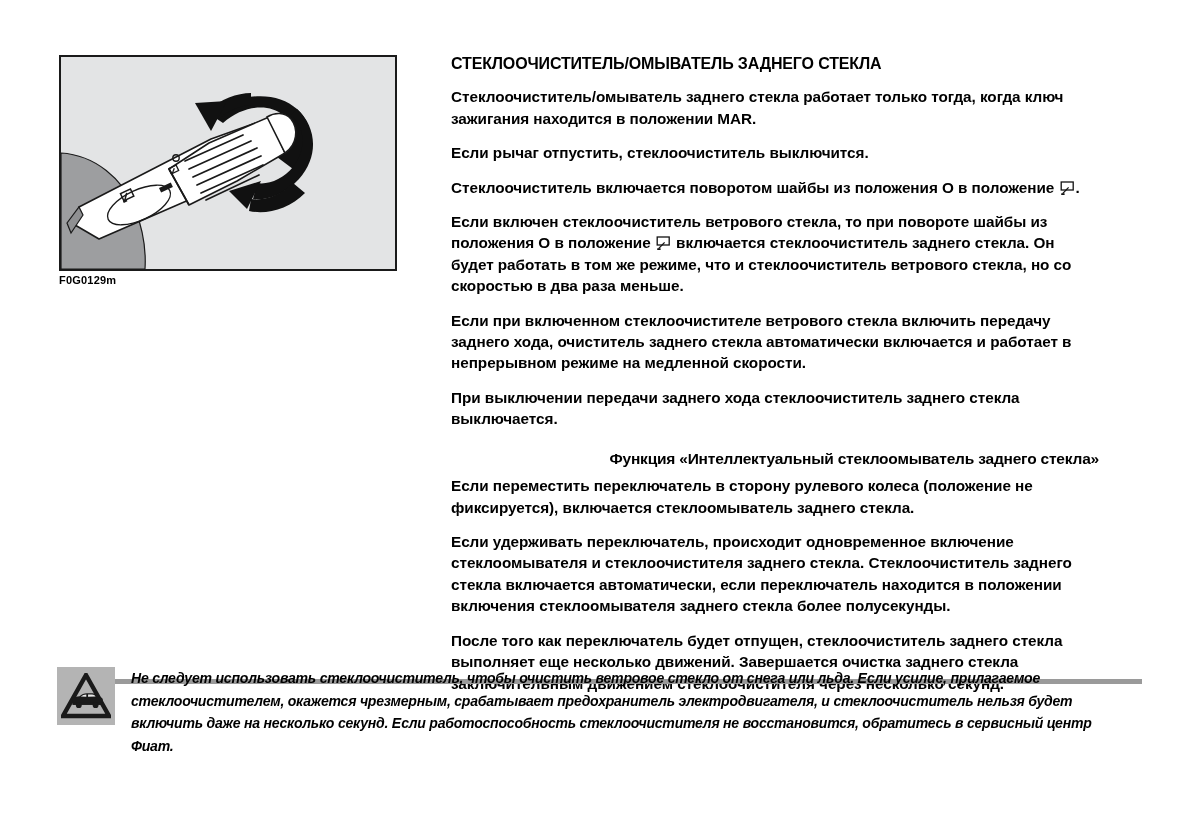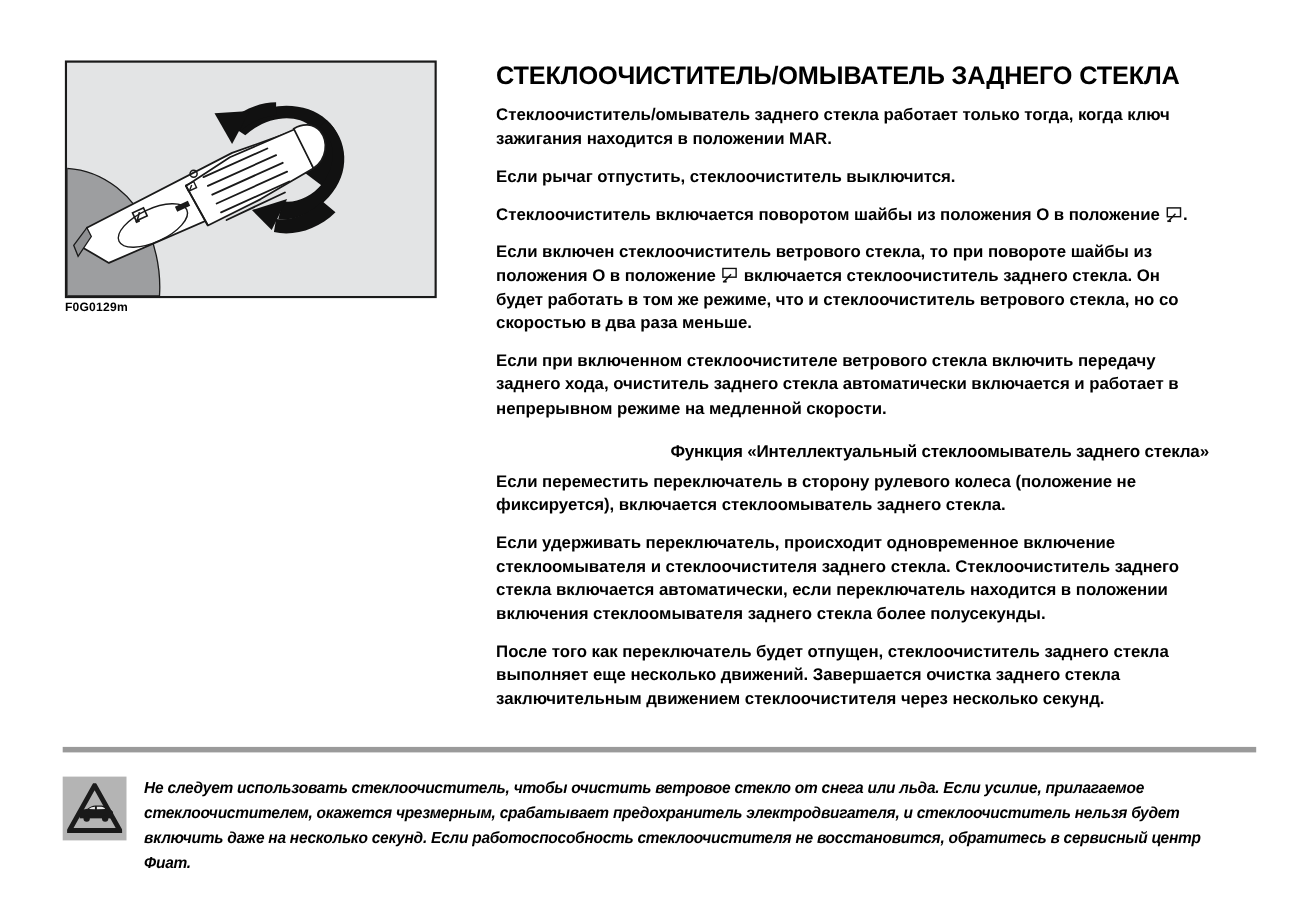--- a/index.html
+++ b/index.html
@@ -55,21 +55,21 @@
   }
 
   
   .content {
     position: absolute;
     left: 451px;
     top: 55px;
     width: 648px;
   }
   h1.section-title {
-    font-size: 23px;
+    font-size: 16px;
     font-weight: bold;
     letter-spacing: -0.15px;
     margin: 0 0 13px 0;
     line-height: 1.15;
   }
   h2.sub-title {
     font-size: 15.5px;
     font-weight: bold;
     letter-spacing: -0.2px;
     margin: 20px 0 7px 0;
@@ -104,21 +104,21 @@
     position: absolute;
     left: 57px;
     top: 679px;
     width: 1085px;
     height: 5px;
     background: #9a9a9a;
   }
   .warning {
     position: absolute;
     left: 57px;
-    top: 706px;
+    top: 667px;
     width: 1085px;
     display: flex;
     align-items: flex-start;
   }
   .warn-icon {
     width: 58px;
     height: 58px;
     background: #b4b4b4;
     flex: 0 0 58px;
     display: flex;
@@ -225,20 +225,21 @@
             <rect x="1.2" y="1" width="12" height="8" fill="none" stroke="#111" stroke-width="1.3"></rect>
             <path d="M2.6,12.6 L8.6,6.4" stroke="#111" stroke-width="1.3" fill="none"></path>
             <path d="M1.2,13.2 L4.6,13.2" stroke="#111" stroke-width="1.8" fill="none"></path>
           </svg></span>.</p>
     <p class="body-text" id="p4">Если включен стеклоочиститель ветрового стекла, то при повороте шайбы из положения <span class="o-glyph">O</span> в положение <span class="wiper-glyph"><svg viewBox="0 0 15 14">
             <rect x="1.2" y="1" width="12" height="8" fill="none" stroke="#111" stroke-width="1.3"></rect>
             <path d="M2.6,12.6 L8.6,6.4" stroke="#111" stroke-width="1.3" fill="none"></path>
             <path d="M1.2,13.2 L4.6,13.2" stroke="#111" stroke-width="1.8" fill="none"></path>
           </svg></span> включается стеклоочиститель заднего стекла. Он будет работать в том же режиме, что и стеклоочиститель ветрового стекла, но со скоростью в два раза меньше.</p>
     <p class="body-text" id="p5">Если при включенном стеклоочистителе ветрового стекла включить передачу заднего хода, очиститель заднего стекла автоматически включается и работает в непрерывном режиме на медленной скорости.</p>
+    <p class="body-text" id="p6">При выключении передачи заднего хода стеклоочиститель заднего стекла выключается.</p>
 
     <h2 class="sub-title">Функция «Интеллектуальный стеклоомыватель заднего стекла»</h2>
 
     <p class="body-text" id="sp1">Если переместить переключатель в сторону рулевого колеса (положение не фиксируется), включается стеклоомыватель заднего стекла.</p>
     <p class="body-text" id="sp2">Если удерживать переключатель, происходит одновременное включение стеклоомывателя и стеклоочистителя заднего стекла. Стеклоочиститель заднего стекла включается автоматически, если переключатель находится в положении включения стеклоомывателя заднего стекла более полусекунды.</p>
     <p class="body-text" id="sp3">После того как переключатель будет отпущен, стеклоочиститель заднего стекла выполняет еще несколько движений. Завершается очистка заднего стекла заключительным движением стеклоочистителя через несколько секунд.</p>
   </div>
 
   <div class="rule"></div>
 

